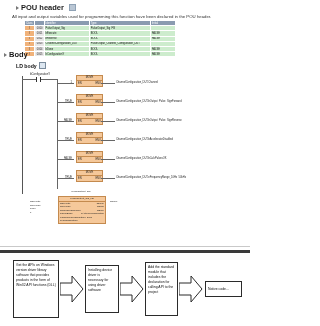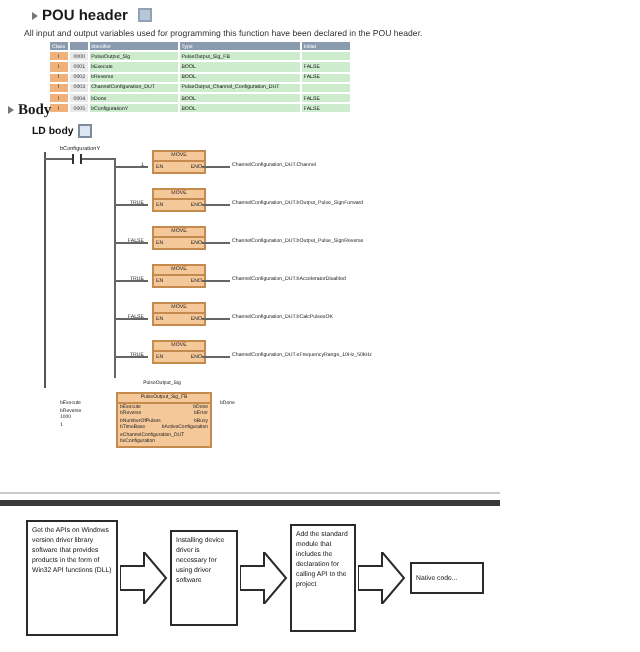--- a/index.html
+++ b/index.html
@@ -43,21 +43,21 @@
     border:0.4px solid #ffffff;padding:0.6px 1px;
     background:#cdeccd;color:#111;white-space:nowrap;overflow:hidden;
   }
   #var-table td.k{background:#f0b27a;width:5px;text-align:center;color:#222;}
   #var-table td.n{background:#e8e8e8;width:7px;text-align:right;color:#333;}
   .c-id{width:42px;}
   .c-ty{width:58px;}
   .c-in{width:22px;}
 
   
-  #body-sec{position:absolute;left:4px;top:50px;width:242px;font-family:Liberation Serif, serif;}
+  #body-sec{position:absolute;left:4px;top:50px;width:242px;}
   #ld-title{position:absolute;left:16px;top:62px;font-size:5.2px;font-weight:bold;color:#111;display:flex;align-items:center;gap:2px;}
   .sm-icon{width:5px;height:5px;border:0.5px solid #7a8b9c;background:#dce6f0;display:inline-block;}
 
   
   #ladder{position:absolute;left:14px;top:70px;width:228px;height:100px;}
   .rail{position:absolute;background:#555;}
   .wire{position:absolute;background:#666;height:0.5px;}
   .vwire{position:absolute;background:#666;width:0.5px;}
   .contact{position:absolute;}
   .contact .bar{position:absolute;width:0.6px;height:5px;background:#333;top:0;}

